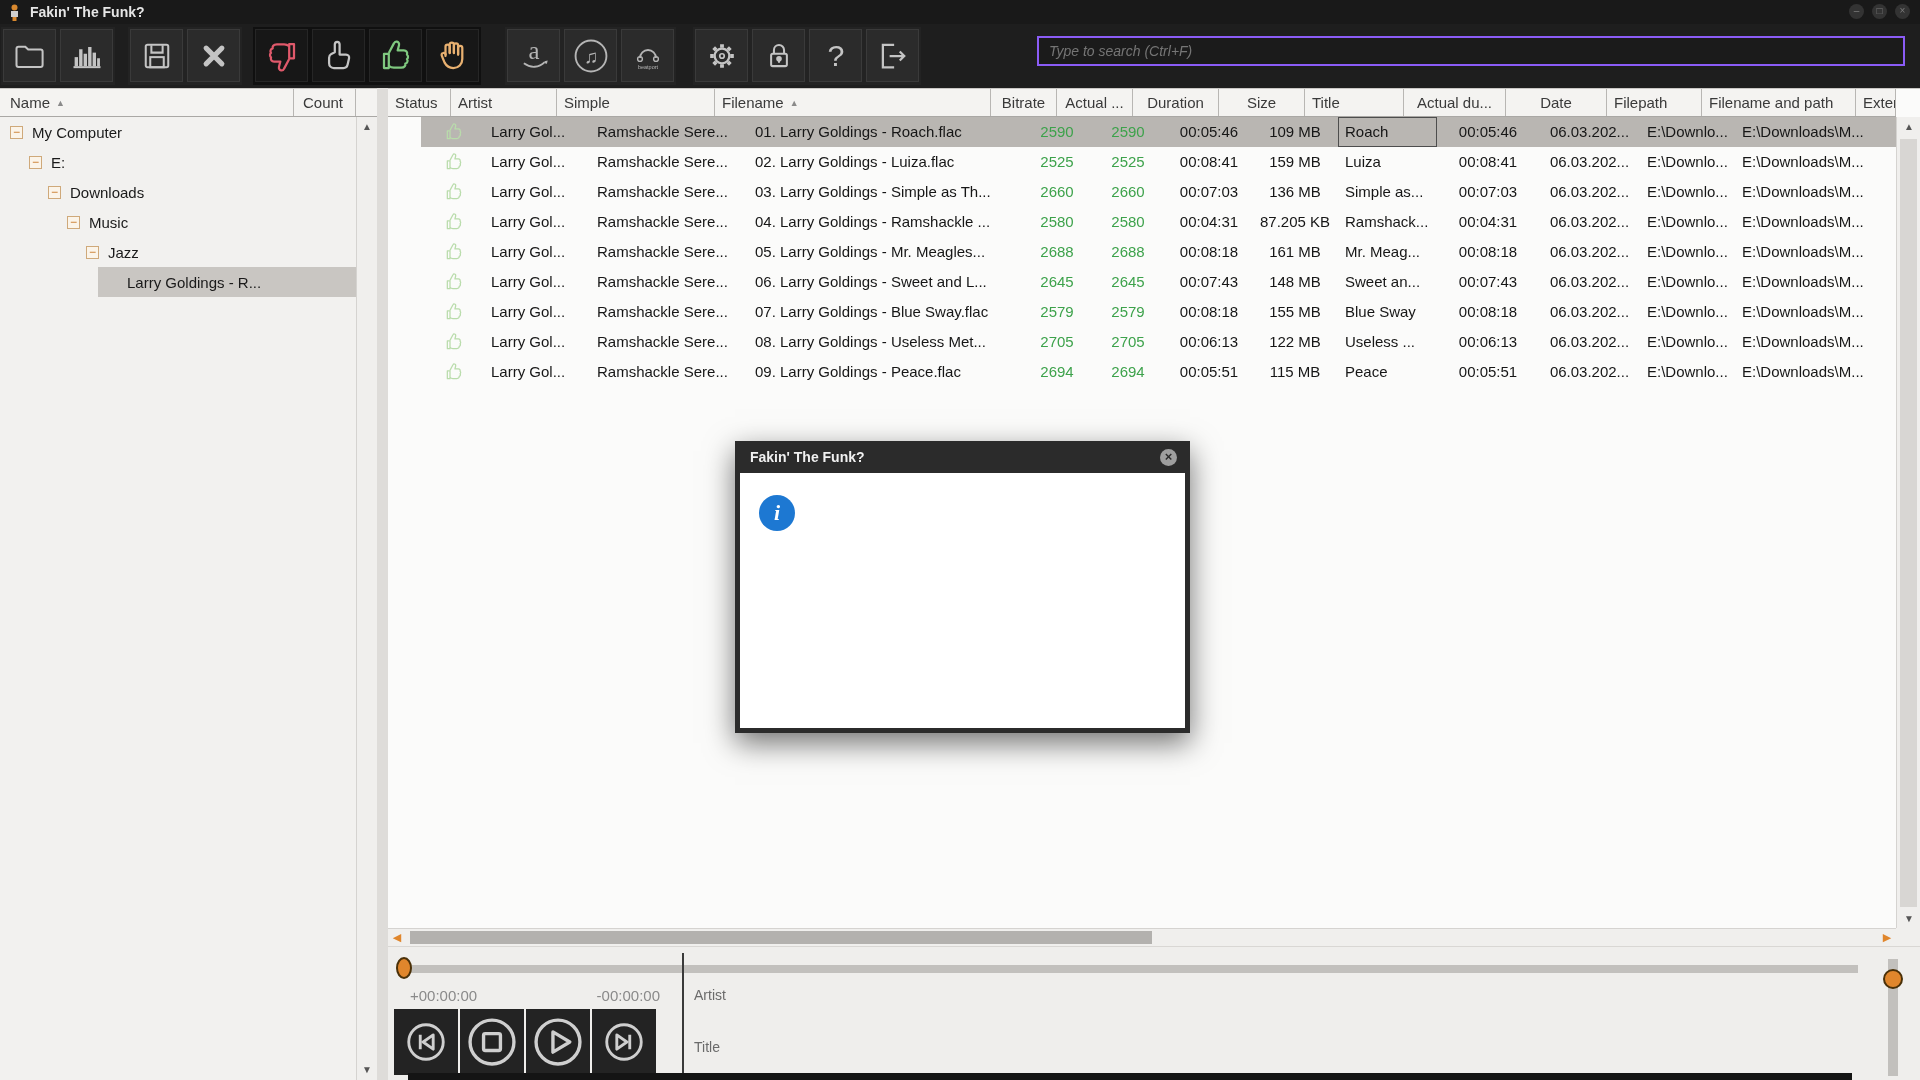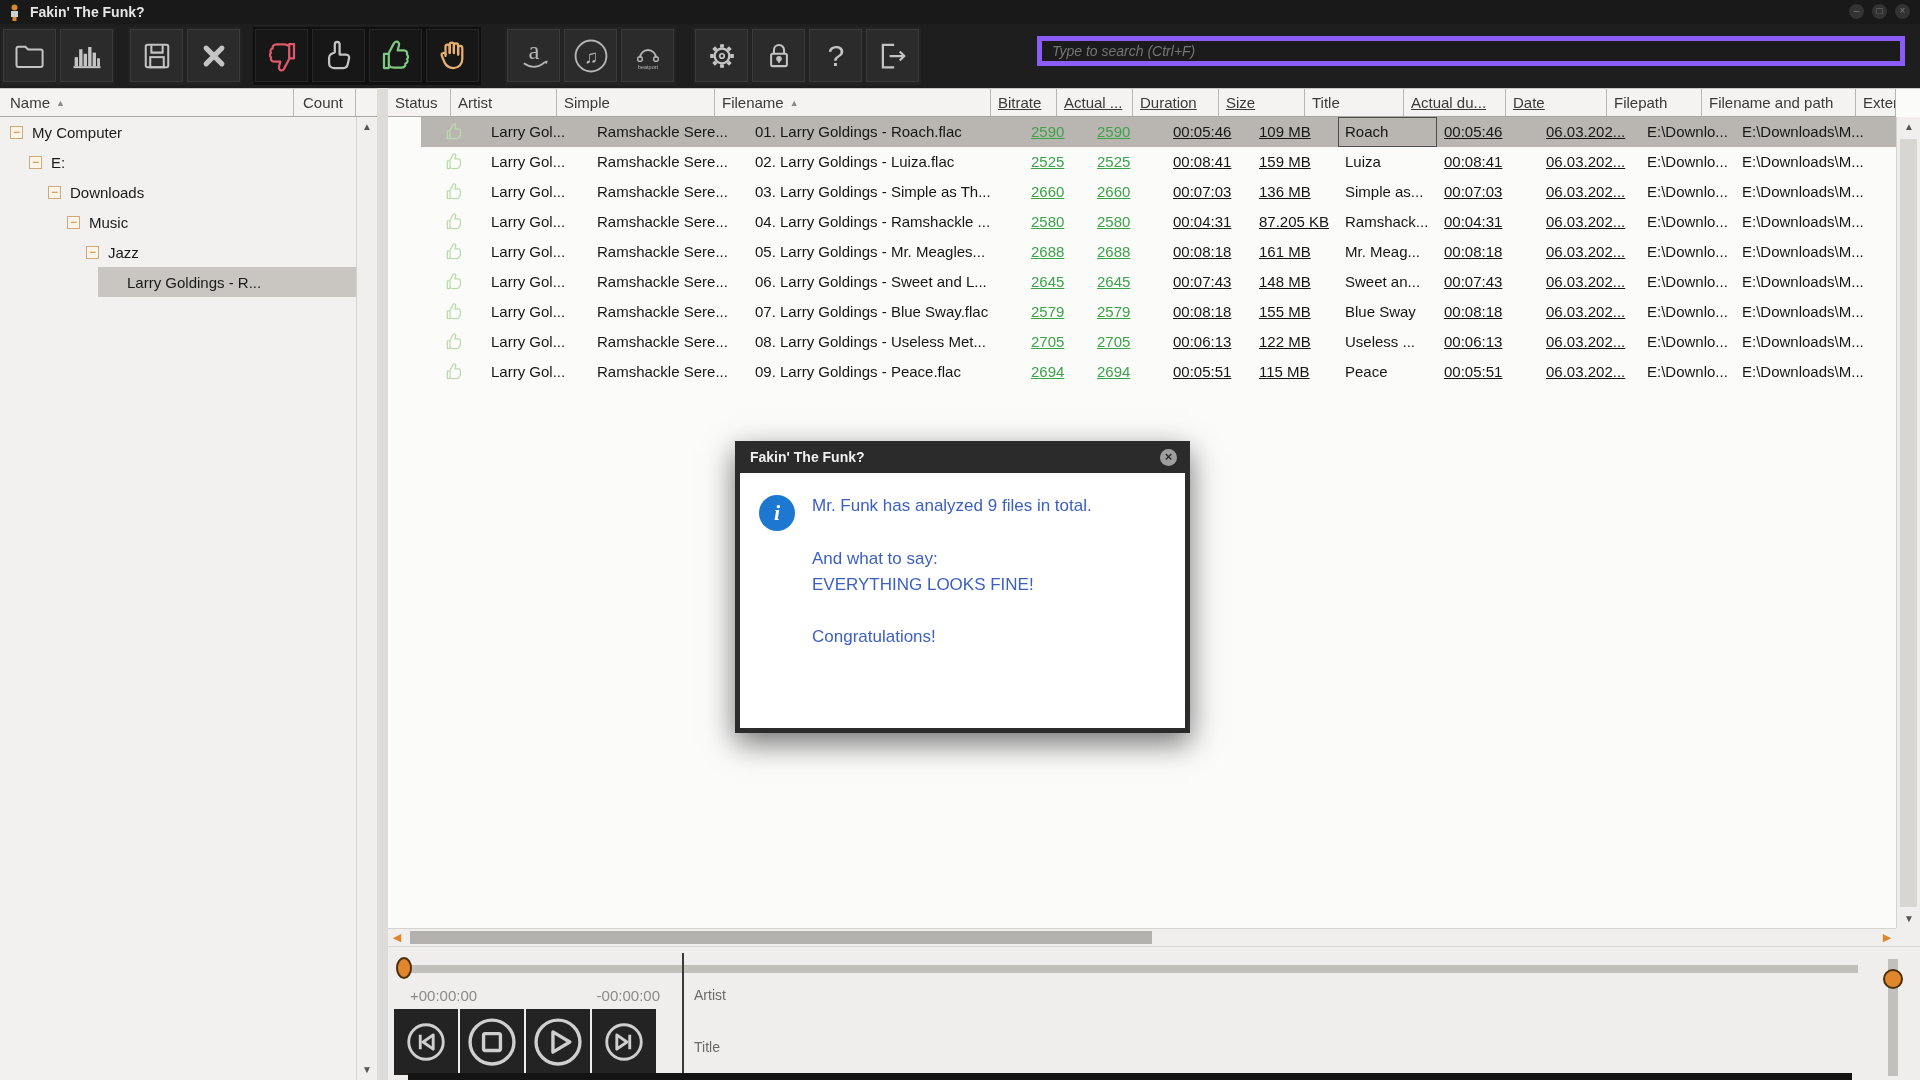--- a/index.html
+++ b/index.html
@@ -18,21 +18,21 @@
 
   
   .toolbar { position:absolute; left:0; top:24px; width:1920px; height:64px; background:#1e1e1e; }
   .tb-group { position:absolute; top:3px; height:58px; display:flex; gap:4px; padding:2px; background:#232323; }
   .tb-group.dark { background:#101010; }
   .tb-btn { width:53px; height:53px; background:#2b2b2b; border:1px solid #3a3a3a;
             display:flex; align-items:center; justify-content:center; }
   .tb-group.dark .tb-btn { background:#171717; border-color:#262626; }
   .tb-btn svg { display:block; }
   .searchbox { position:absolute; left:1037px; top:12px; width:868px; height:30px; }
-  .searchbox input { width:100%; height:100%; background:#1b1b1b; border:5px solid #8b5cf6;
+  .searchbox input { width:100%; height:100%; background:#1b1b1b; border:2px solid #8b5cf6;
             color:#9a9a9a; font-style:italic; font-size:14px; padding:0 10px;
             font-family:"Liberation Sans", sans-serif; outline:none; }
 
   
   .tree-panel { position:absolute; left:0; top:88px; width:377px; height:992px; background:#f2f1ef;
                 border-top:1px solid #c9c7c4; }
   .splitter   { position:absolute; left:377px; top:88px; width:11px; height:992px; background:#dedcd9; }
   .table-panel{ position:absolute; left:388px; top:88px; width:1532px; height:858px; background:#fbfbfa;
                 border-top:1px solid #c9c7c4; overflow:hidden; }
 
@@ -57,21 +57,21 @@
   
   .grid { display:grid;
           grid-template-columns:63px 106px 158px 276px 66px 76px 86px 86px 99px 102px 101px 95px 154px minmax(40px,1fr); }
   .table-header { height:28px; background:#f4f3f1; border-bottom:1px solid #aaa8a5;
                   font-size:15px; color:#3a3a3a; width:1508px; }
   .hcell { line-height:27px; padding:0 7px; border-right:1px solid #b8b6b3; white-space:nowrap; overflow:hidden; }
   .table-body { width:1508px; }
   .trow { height:30px; font-size:15px; color:#161616;margin-left:33px; }
   .trow.selected { background:#b9b6b2; }
   .cell { line-height:30px; padding:0 7px; white-space:nowrap; overflow:hidden; }
-  .ra { text-align:left;text-decoration:underline; }
+  .ra { text-align:center; }
   .green { color:#3da24b; }
   .trow.selected .c-title { box-shadow:inset 0 0 0 1px #4d4d4d; }
   .c-status svg { display:block; margin:5px 0 0 16px; }
 
   .v-scroll { position:absolute; right:0; top:28px; width:24px; height:812px; background:#f0efed;
               border-left:1px solid #d5d3d0; }
   .v-thumb { position:absolute; left:3px; top:22px; width:17px; height:768px; background:#d8d6d3; }
   .h-scroll { position:absolute; left:0; bottom:0; width:1508px; height:18px; background:#f0efed;
               border-top:1px solid #d5d3d0; }
   .h-thumb { position:absolute; left:22px; top:2px; width:742px; height:13px; background:#b3b1ae; }
@@ -584,22 +584,16 @@
     <div class="taskbar-edge"></div>
   </div>
 
   <div class="dialog">
     <div class="dlg-title">
       <span>Fakin' The Funk?</span>
       <div class="dlg-close">×</div>
     </div>
     <div class="dlg-inner">
       <div class="info-icon">i</div>
-      <div class="dlg-lines">
-        <div>Mr. Funk has analyzed 9 files in total.</div>
-        <div class="mt1">And what to say:</div>
-        <div>EVERYTHING LOOKS FINE!</div>
-        <div class="mt2">Congratulations!</div>
-      </div>
     </div>
   </div>
 
 </div>
 
 </body></html>

